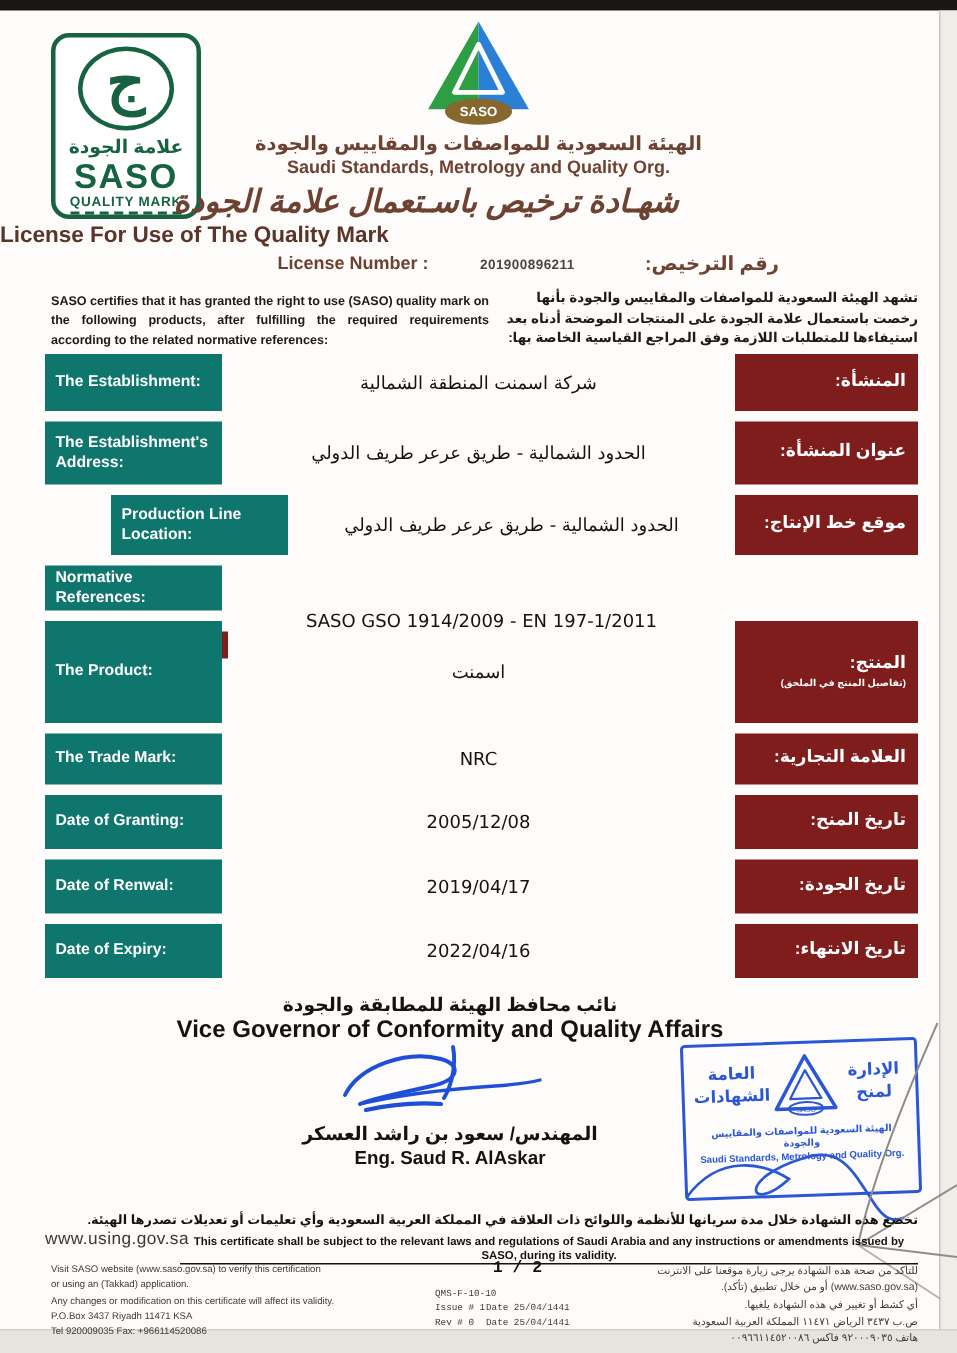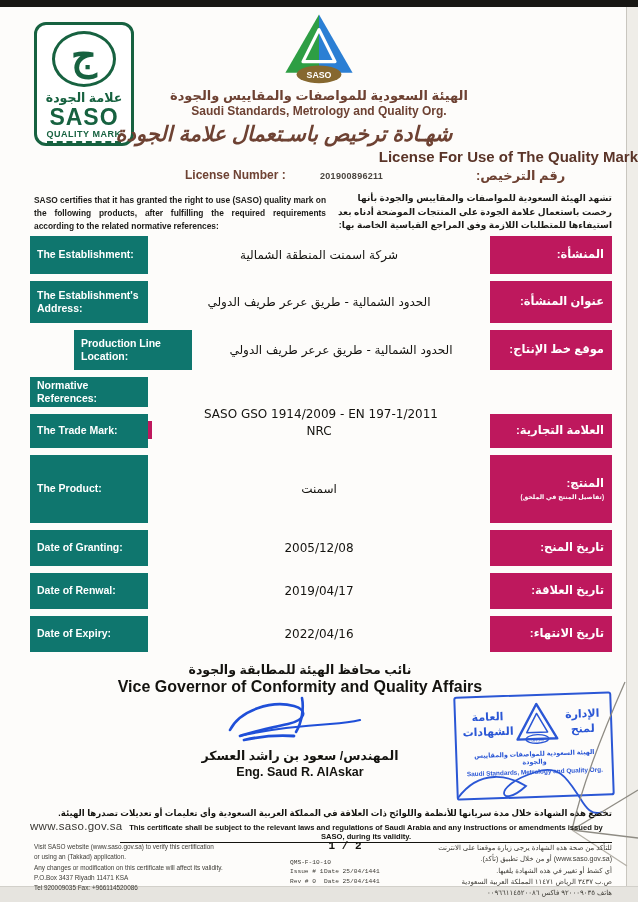--- a/index.html
+++ b/index.html
@@ -22,39 +22,39 @@
   .qmark .jeem{font-family:"DejaVu Serif",serif;font-size:40px;line-height:40px;color:#176240;font-weight:bold;transform:translateY(-4px);}
   .qmark .ar{color:#176240;font-weight:bold;font-size:12.5px;margin-top:3px;direction:rtl;}
   .qmark .saso{color:#176240;font-weight:bold;font-size:23px;letter-spacing:1px;line-height:23px;margin-top:1px;}
   .qmark .qm{color:#176240;font-weight:bold;font-size:9px;letter-spacing:.5px;border-bottom:2px dashed #176240;padding-bottom:2px;}
 
   
   .slogo{left:279px;top:12px;width:80px;height:76px;}
   .org-ar{left:0;top:88px;width:638px;text-align:center;color:#6e4233;font-weight:bold;font-size:13px;direction:rtl;}
   .org-en{left:0;top:104px;width:638px;text-align:center;color:#6e4233;font-weight:bold;font-size:12px;}
   .title-ar{left:0;top:122px;width:568px;text-align:center;color:#6e4233;font-weight:bold;font-size:21px;direction:rtl;font-style:italic;}
-  .title-en{left:0;top:148px;width:638px;text-align:right;color:#5a3428;font-weight:bold;font-size:15px;}
+  .title-en{left:0;top:148px;width:638px;text-align:left;color:#5a3428;font-weight:bold;font-size:15px;}
   .lic-row{left:0;top:168px;width:638px;height:18px;}
   .lic-en{left:185px;top:0;color:#6e4233;font-weight:bold;font-size:12px;}
   .lic-num{left:320px;top:3px;color:#4a453f;font-size:9px;font-weight:bold;letter-spacing:.3px;}
-  .lic-ar{left:430px;top:0;color:#6e4233;font-weight:bold;font-size:13px;direction:rtl;margin-left:46px;}
+  .lic-ar{left:430px;top:0;color:#6e4233;font-weight:bold;font-size:13px;direction:rtl;}
 
   
   .intro-en{left:34px;top:194px;width:292px;font-size:8.4px;font-weight:bold;color:#1c1b18;line-height:1.55;text-align:justify;}
   .intro-ar{left:330px;top:192px;width:282px;font-size:9px;font-weight:bold;color:#1c1b18;line-height:1.5;direction:rtl;text-align:right;}
 
   
   .tbl{left:30px;top:236px;width:582px;display:flex;flex-direction:column;}
   .row{display:flex;align-items:stretch;margin-bottom:7px;}
   .lab-en{width:118px;background:#0f766e;color:#fff;font-weight:bold;font-size:10.5px;
           display:flex;align-items:center;padding:2px 7px;box-sizing:border-box;line-height:1.25;}
   .val{flex:1;display:flex;flex-direction:column;align-items:center;justify-content:center;
        font-size:12px;color:#14130f;font-family:"DejaVu Sans",sans-serif;}
   .val .v-ar{direction:rtl;}
-  .lab-ar{width:122px;background:#be185d;color:#fff;font-weight:bold;font-size:11.5px;direction:rtl;
+  .lab-ar{width:122px;background:#7f1d1d;color:#fff;font-weight:bold;font-size:11.5px;direction:rtl;
           display:flex;flex-direction:column;align-items:flex-start;justify-content:center;
           padding:2px 8px;box-sizing:border-box;text-align:right;line-height:1.2;}
   .lab-ar .note{font-size:6.3px;font-weight:bold;margin-top:2px;}
   .h38{height:38px;} .h42{height:42px;} .h40{height:40px;padding-left:44px;} .h30{height:30px;flex-direction:column;}
   .h34{height:34px;} .h68{height:68px;} .h36{height:36px;}
 
   
   .sig-title-ar{left:60px;top:662px;width:480px;text-align:center;font-weight:bold;font-size:12.5px;color:#14130f;direction:rtl;}
   .sig-title-en{left:60px;top:678px;width:480px;text-align:center;font-weight:bold;font-size:16px;color:#14130f;}
   .sig-svg{left:210px;top:692px;width:180px;height:56px;}
@@ -159,58 +159,58 @@
   <div class="row h30">
     <div class="lab-en">Normative References:</div>
     <div class="val">
         <span>SASO GSO 1914/2009 - EN 197-1/2011</span>
       </div>
     <div class="lab-ar">
         <span>المراجع القياسية:</span>
       </div>
   </div>
 
-  <div class="row h34">
-    <div class="lab-en">The Trade Mark:</div>
-    <div class="val">
-        <span>NRC</span>
-      </div>
-    <div class="lab-ar">
-        <span>العلامة التجارية:</span>
-      </div>
-  </div>
-
   <div class="row h68">
     <div class="lab-en">The Product:</div>
     <div class="val">
         <span class="v-ar">اسمنت</span>
       </div>
     <div class="lab-ar">
       <span>المنتج:</span>
       <span class="note">(تفاصيل المنتج في الملحق)</span>
     </div>
   </div>
 
+  <div class="row h34">
+    <div class="lab-en">The Trade Mark:</div>
+    <div class="val">
+        <span>NRC</span>
+      </div>
+    <div class="lab-ar">
+        <span>العلامة التجارية:</span>
+      </div>
+  </div>
+
   <div class="row h36">
     <div class="lab-en">Date of Granting:</div>
     <div class="val">
         <span>2005/12/08</span>
       </div>
     <div class="lab-ar">
         <span>تاريخ المنح:</span>
       </div>
   </div>
 
   <div class="row h36">
     <div class="lab-en">Date of Renwal:</div>
     <div class="val">
         <span>2019/04/17</span>
       </div>
     <div class="lab-ar">
-        <span>تاريخ العلاقة:</span>
+        <span>تاريخ الجودة:</span>
       </div>
   </div>
 
   <div class="row h36">
     <div class="lab-en">Date of Expiry:</div>
     <div class="val">
         <span>2022/04/16</span>
       </div>
     <div class="lab-ar">
         <span>تاريخ الانتهاء:</span>
@@ -256,21 +256,21 @@
 <div class="abs scribble-gray">
   <svg width="83" height="210" viewBox="0 0 83 210">
     <path d="M70,12 C48,62 26,118 17,160" fill="none" stroke="#8f8c84" stroke-width="1.3"></path>
     <path d="M17,160 L83,120" fill="none" stroke="#8f8c84" stroke-width="1.3"></path>
     <path d="M17,160 L83,168" fill="none" stroke="#8f8c84" stroke-width="1.3"></path>
     <path d="M17,160 L72,196" fill="none" stroke="#b5b1a8" stroke-width="1.2"></path>
   </svg>
 </div>
 
 <div class="abs valid-ar">تخضع هذه الشهادة خلال مدة سريانها للأنظمة واللوائح ذات العلاقة في المملكة العربية السعودية وأي تعليمات أو تعديلات تصدرها الهيئة.</div>
-<div class="abs site">www.saso.gov.sa</div>
+<div class="abs site">www.using.gov.sa</div>
 <div class="abs valid-en">This certificate shall be subject to the relevant laws and regulations of Saudi Arabia and any instructions or amendments issued by SASO, during its validity.</div>
 
 <div class="abs foot-left">
   <div>Visit SASO website (www.saso.gov.sa) to verify this certification</div>
   <div>or using an (Takkad) application.</div>
   <div>Any changes or modification on this certificate will affect its validity.</div>
   <div>P.O.Box 3437 Riyadh 11471 KSA</div>
   <div>Tel 920009035 Fax: +966114520086</div>
 </div>
 

